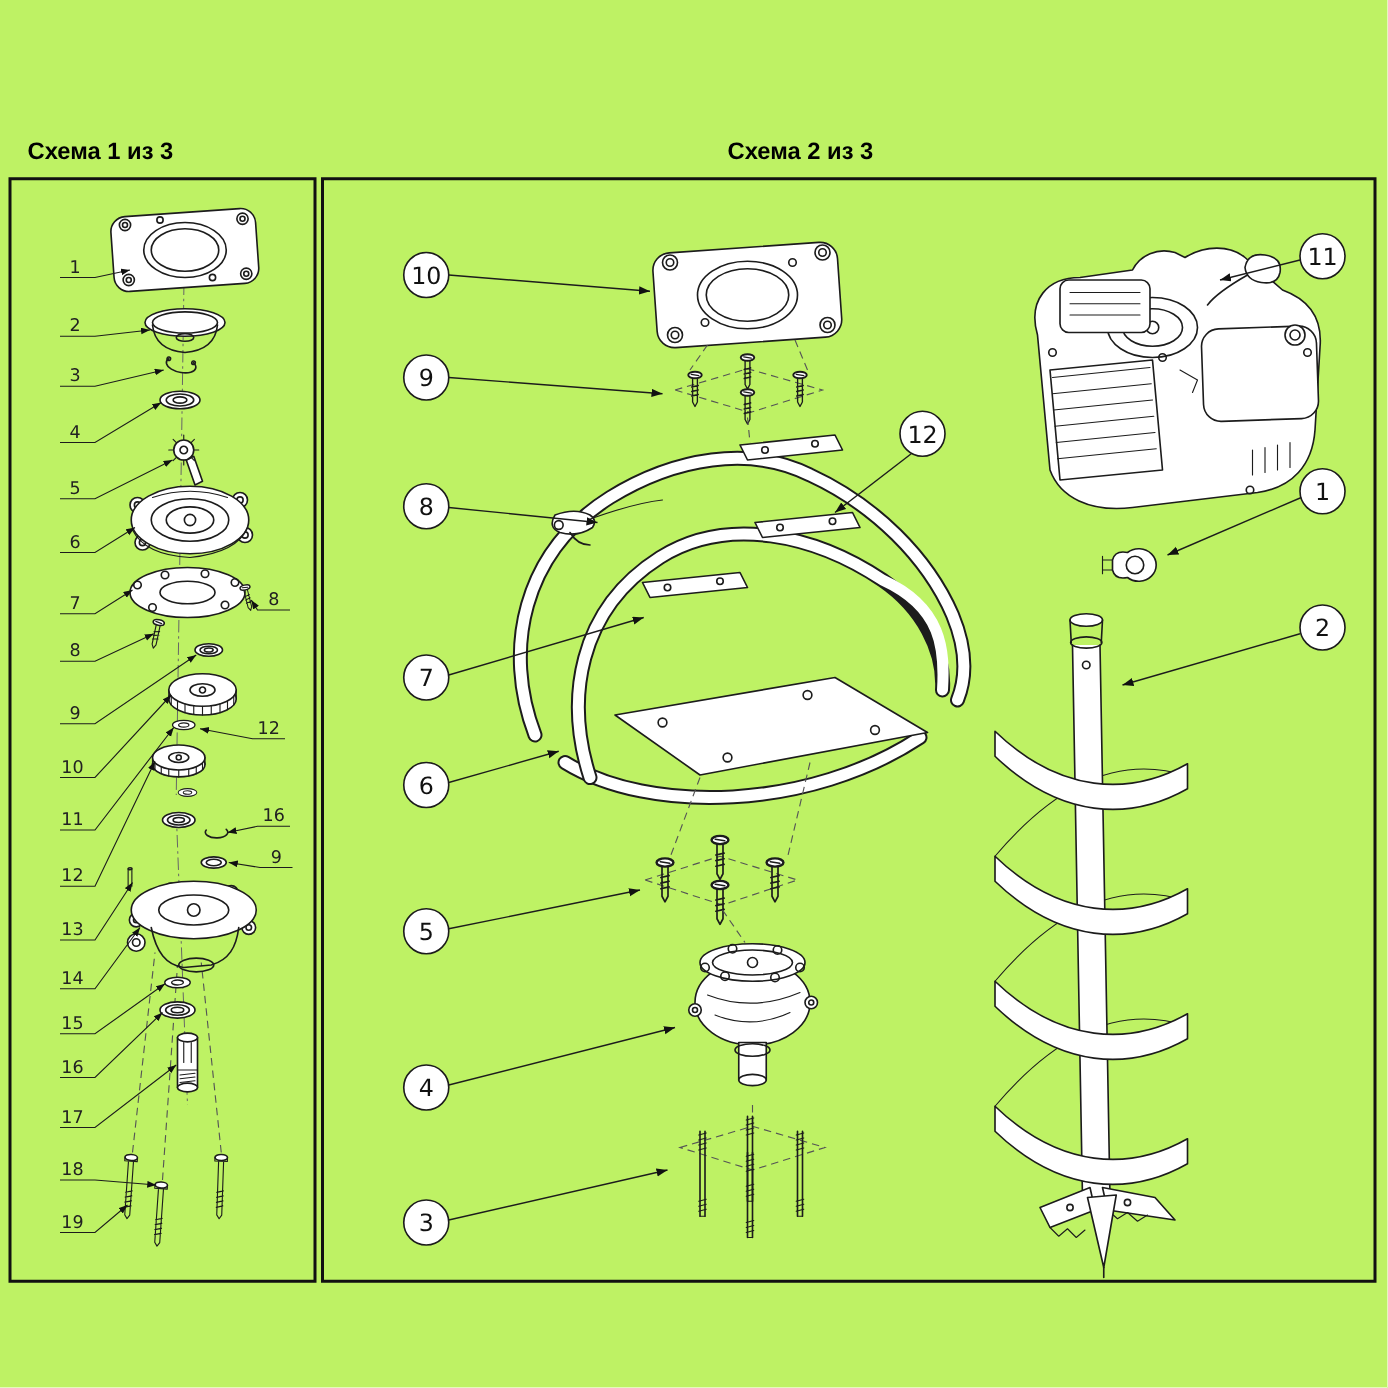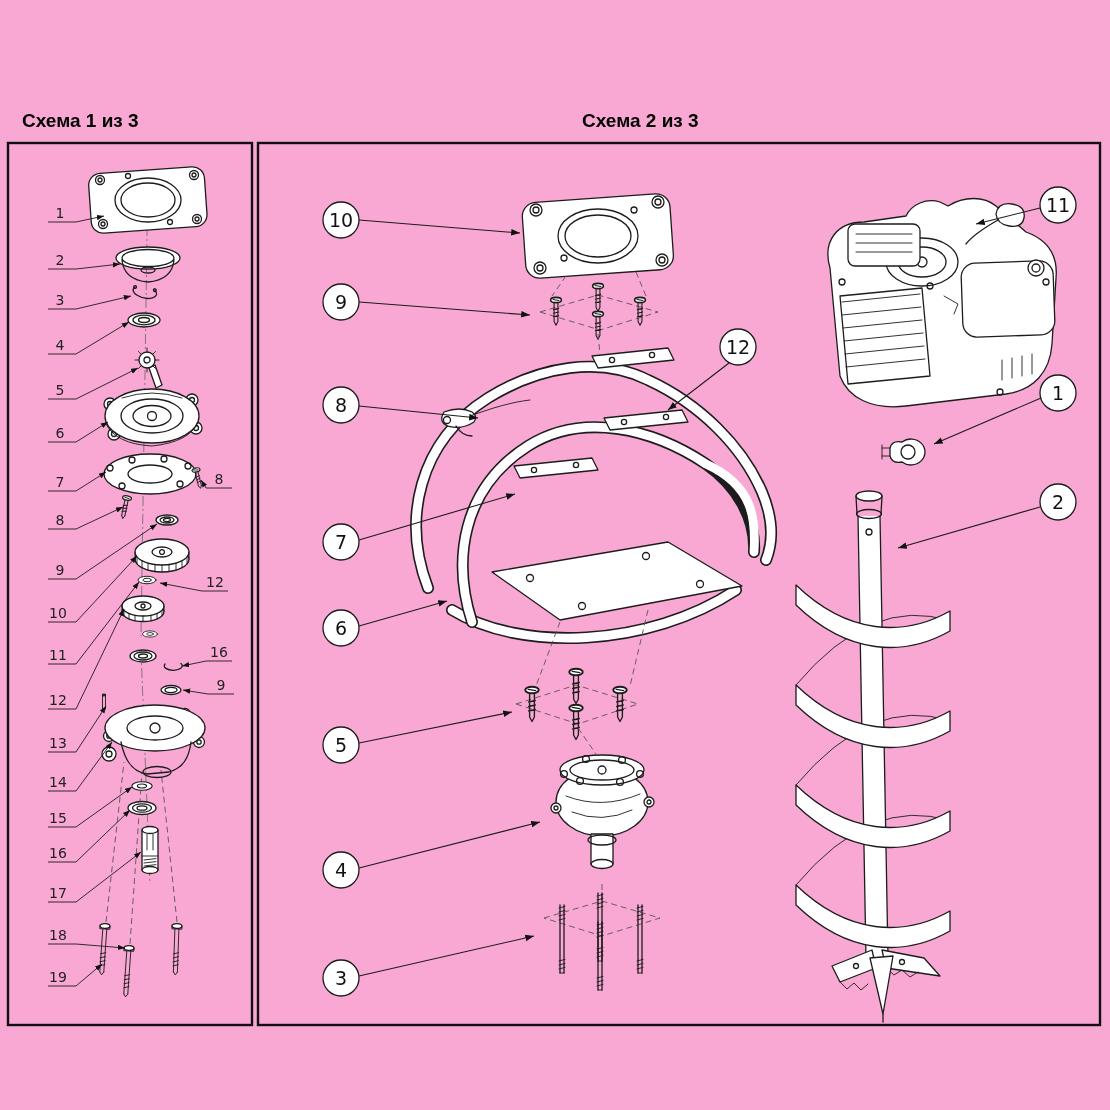--- a/index.html
+++ b/index.html
@@ -1,16 +1,16 @@
 <!DOCTYPE html>
 <html><head>
 <meta charset="utf-8">
 <style>
   html,body{margin:0;padding:0;background:#fff;}
-  #stage{position:relative;width:1110px;height:1110px;background:#f9a8d4;overflow:hidden;
+  #stage{position:relative;width:1110px;height:1110px;background:#bef264;overflow:hidden;
          font-family:"Liberation Sans",sans-serif;}
   svg{position:absolute;left:0;top:0;}
   .s  {fill:none;stroke:#1c1c1c;stroke-width:1.3;stroke-linecap:round;stroke-linejoin:round;}
   .thin{stroke-width:0.9;}
   .sw {fill:#fff;stroke:#1c1c1c;stroke-width:1.3;stroke-linecap:round;stroke-linejoin:round;}
   .border{fill:none;stroke:#111;stroke-width:2.4;}
   .dash{fill:none;stroke:#555;stroke-width:0.9;stroke-dasharray:6 4;}
   .ddot{fill:none;stroke:#666;stroke-width:0.8;stroke-dasharray:10 3 2 3;}
   .tubeO{fill:none;stroke:#1c1c1c;stroke-width:12;stroke-linecap:round;stroke-linejoin:round;}
   .tubeI{fill:none;stroke:#fff;stroke-width:8.8;stroke-linecap:round;stroke-linejoin:round;}

